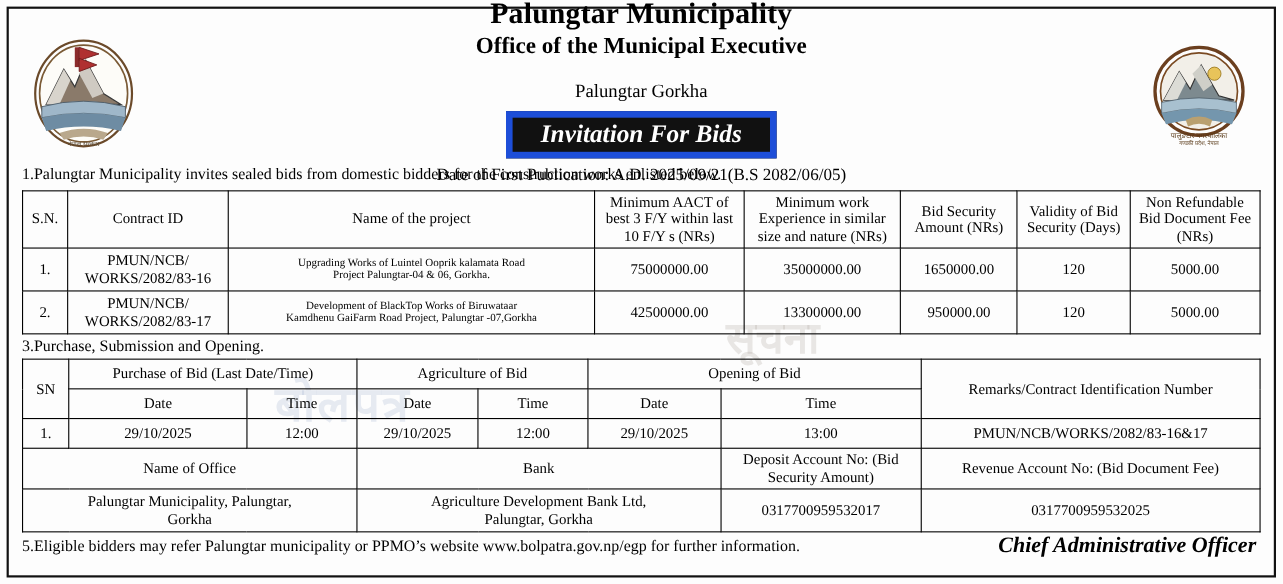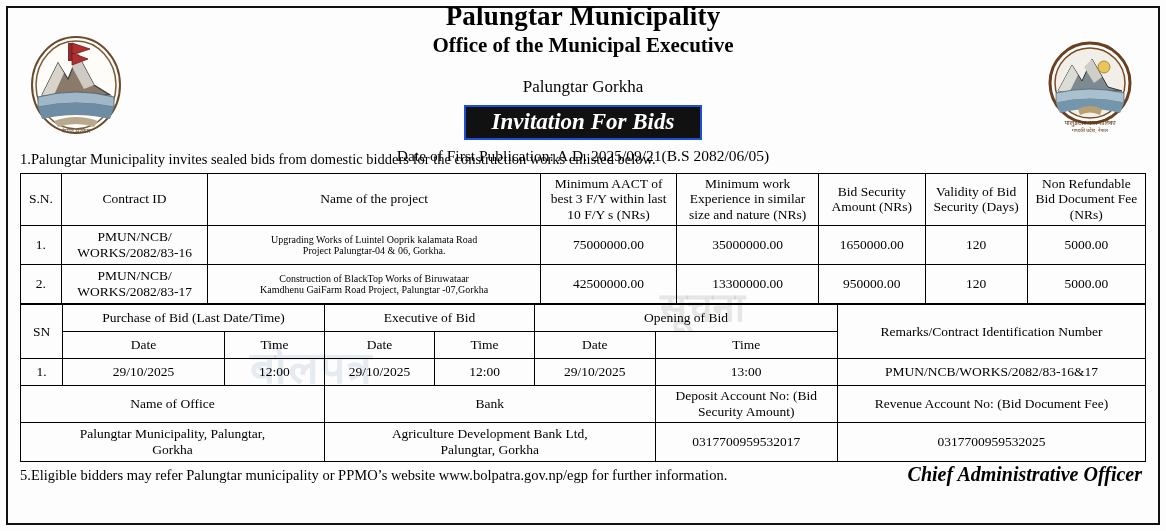--- a/index.html
+++ b/index.html
@@ -77,21 +77,21 @@
   }
   .ifb-band {
     display: inline-block;
     background: #111;
     color: #fff;
     font-size: 23px;
     font-weight: bold;
     font-style: italic;
     padding: 2px 26px 3px 26px;
     margin-top: 7px;
-    border: 2px solid #1d4ed8;
+    border: 6px solid #1d4ed8;
   }
   .pub-date {
     font-size: 15.5px;
     margin-top: 7px;
   }
 
   
   .emblem {
     width: 104px;
     height: 104px;
@@ -264,39 +264,40 @@
           <td>5000.00</td>
         </tr>
 
         <tr class="row">
           <td>2.</td>
           <td>
             <div>PMUN/NCB/</div>
             <div>WORKS/2082/83-17</div>
           </td>
           <td class="proj-name">
-            <div>Construction of BlackTop Works of Biruwataar</div>
+            <div>Development of BlackTop Works of Biruwataar</div>
             <div>Kamdhenu GaiFarm Road Project, Palungtar -07,Gorkha</div>
           </td>
           <td>42500000.00</td>
           <td>13300000.00</td>
           <td>950000.00</td>
           <td>120</td>
           <td>5000.00</td>
         </tr>
       </tbody>
     </table>
 
+    <div class="sect3">3.Purchase, Submission and Opening.</div>
 
     <table class="main t2">
       <tbody>
         <tr>
           <td rowspan="2" style="width:34px">SN</td>
           <td colspan="2" style="width:240px">Purchase of Bid (Last Date/Time)</td>
-          <td colspan="2" style="width:190px">Executive of Bid</td>
+          <td colspan="2" style="width:190px">Agriculture of Bid</td>
           <td colspan="2" style="width:280px">Opening of Bid</td>
           <td rowspan="2" style="width:292px">Remarks/Contract Identification Number</td>
         </tr>
         <tr>
           <td style="width:150px">Date</td>
           <td style="width:90px">Time</td>
           <td style="width:100px">Date</td>
           <td style="width:90px">Time</td>
           <td style="width:110px">Date</td>
           <td style="width:170px">Time</td>

